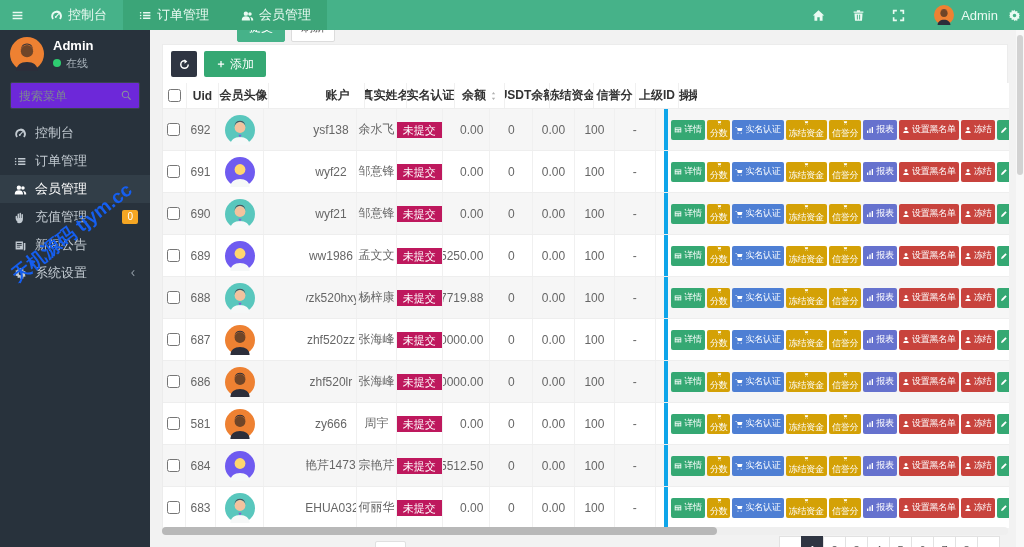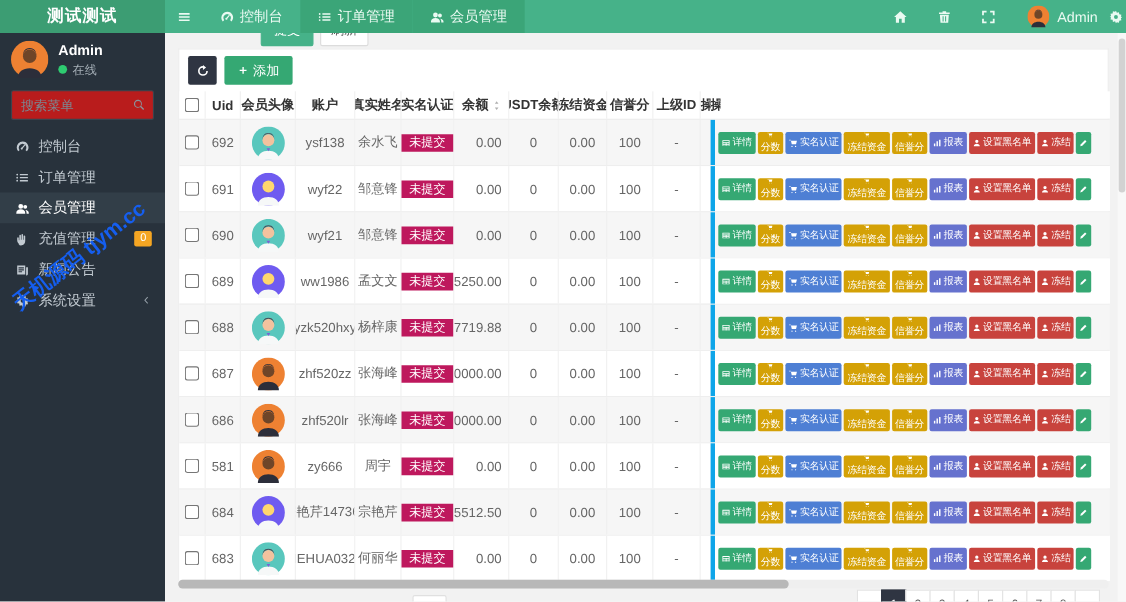--- a/index.html
+++ b/index.html
@@ -21,21 +21,21 @@
   .ic { width:13px; height:13px; fill:currentColor; }
 
   
   aside { position:absolute; top:30px; left:0; width:150px; height:517px; background:#28323c; z-index:30; }
   .profile { display:flex; align-items:center; gap:9px; padding:8px 10px; height:48px; }
   .profile-meta { display:flex; flex-direction:column; gap:3px; }
   .profile-name { color:#fff; font-size:13px; font-weight:bold; }
   .profile-status { color:#a7b1b9; font-size:11px; display:flex; align-items:center; gap:5px; }
   .status-dot { width:8px; height:8px; border-radius:50%; background:#2ecc71; display:inline-block; }
   .side-search { margin:4px 10px 10px; position:relative; }
-  .side-search input { width:130px; height:27px; background:#b91c1c; border:1px solid #3a444e; border-radius:2px; color:#aeb6bd; font-size:12px; padding:0 24px 0 8px; outline:none; }
+  .side-search input { width:130px; height:27px; background:#6d28d9; border:1px solid #3a444e; border-radius:2px; color:#aeb6bd; font-size:12px; padding:0 24px 0 8px; outline:none; }
   .side-search input::placeholder { color:#7c8791; }
   .side-search .ic { position:absolute; right:7px; top:7px; color:#8a939c; }
   .menu-item { height:28px; display:flex; align-items:center; gap:8px; padding:0 12px 0 14px; color:#c2cad1; font-size:13px; cursor:pointer; }
   .menu-item.active { background:#323e48; color:#fff; }
   .menu-item .ic { width:13px; height:13px; flex:none; }
   .menu-spring { flex:1; }
   .badge { font-size:10px; color:#fff; border-radius:2px; padding:1px 5px; line-height:12px; }
   .chev { color:#97a1aa; }
   .chev .ic { width:10px; height:10px; }
   .watermark { position:absolute; left:22px; top:232px; z-index:50; color:#155eef; font-size:19px; font-weight:bold; white-space:nowrap; transform:rotate(-38deg); transform-origin:left bottom; pointer-events:none; }
@@ -49,21 +49,21 @@
   .card { position:absolute; left:12px; top:14px; width:846px; background:#fff; border:1px solid #ececec; border-bottom:none; }
   .toolbar { display:flex; align-items:center; gap:7px; padding:6px 8px; height:38px; }
   .refresh-btn { width:26px; height:26px; background:#2f3542; border:none; border-radius:2px; color:#fff; display:flex; align-items:center; justify-content:center; cursor:pointer; }
   .add-btn { height:26px; background:#35a873; border:none; border-radius:2px; color:#fff; font-size:12px; padding:0 12px; display:flex; align-items:center; gap:4px; cursor:pointer; }
 
   .tbl { width:846px; font-size:12px; color:#666; }
   .trow { display:flex; align-items:center; height:42px; border-top:1px solid #eee; background:#fff; }
   .trow.stripe { background:#f6f6f6; }
   .thead { display:flex; align-items:center; height:25px; font-weight:bold; font-size:12px; color:#333; background:#fff; }
   .cell { display:flex; align-items:center; justify-content:center; height:100%; border-right:1px solid #f0f0f0; overflow:hidden; white-space:nowrap; }
-  .c0{width:24px;} .c1{width:32px;} .c2{width:50px;} .c3{width:54px;} .c4{width:42px;} .c5{width:48px;}
+  .c0{width:24px;} .c1{width:32px;} .c2{width:50px;} .c3{width:54px;margin-left:42px;} .c4{width:42px;} .c5{width:48px;}
   .c6{width:50px; justify-content:flex-end; padding-right:6px;}
   .c7{width:45px;} .c8{width:44px;} .c9{width:42px;} .c10{width:43px;}
   .c11{width:9px; justify-content:flex-start; border-right:none; color:#333;}
   .c12{width:363px; border-right:none; border-left:4px solid #0ea5e9; background:inherit;}
   .cell input[type=checkbox]{ width:13px; height:13px; }
   .sortcaret { width:9px; height:12px; fill:#b0b0b0; margin-left:3px; }
   .tag-dark { background:#be185d; color:#fff; font-size:11px; padding:2px 13px; border-radius:2px; line-height:12px; }
 
   .acts { display:flex; align-items:center; gap:2px; padding:0 3px; width:100%; justify-content:flex-start; }
   .abtn { height:20px; border:none; border-radius:2px; color:#fff; font-size:9px; padding:0 3px; display:flex; align-items:center; gap:2px; white-space:nowrap; cursor:pointer; letter-spacing:-0.2px; }
@@ -80,21 +80,20 @@
 
   .vscroll { position:absolute; right:0; top:30px; width:8px; height:517px; background:#f8f8f8; z-index:45; }
   .vscroll .vthumb { position:absolute; right:1px; top:5px; width:6px; height:140px; background:#d2d2d2; border-radius:3px; }
 </style>
 </head>
 <body>
 
 <div class="screen">
 
   <header>
-    <div class="logo">测试测试</div>
     <div class="nav">
       <span class="nav-toggle" id="nav-toggle">
           <svg class="ic " viewBox="0 0 16 16">
             <path fill-rule="evenodd" d="M2 3.5h12v1.8H2zM2 7.1h12v1.8H2zM2 10.7h12v1.8H2z"></path>
           </svg>
         </span>
       <span id="nav-items" style="display:flex">
           <span class="nav-item">
             <svg class="ic " viewBox="0 0 16 16">
               <path fill-rule="evenodd" d="M8 2a6.5 6.5 0 0 0-6.5 6.5c0 1.7.65 3.2 1.6 4.4l1.5-1.2A4.5 4.5 0 0 1 8 4.5a4.5 4.5 0 0 1 3.4 7.2l1.5 1.2a6.5 6.5 0 0 0-4.9-10.9zM7.2 8.7l3.2-3.5.9.8-3 3.6a1.2 1.2 0 1 1-1.1-.9z"></path>

